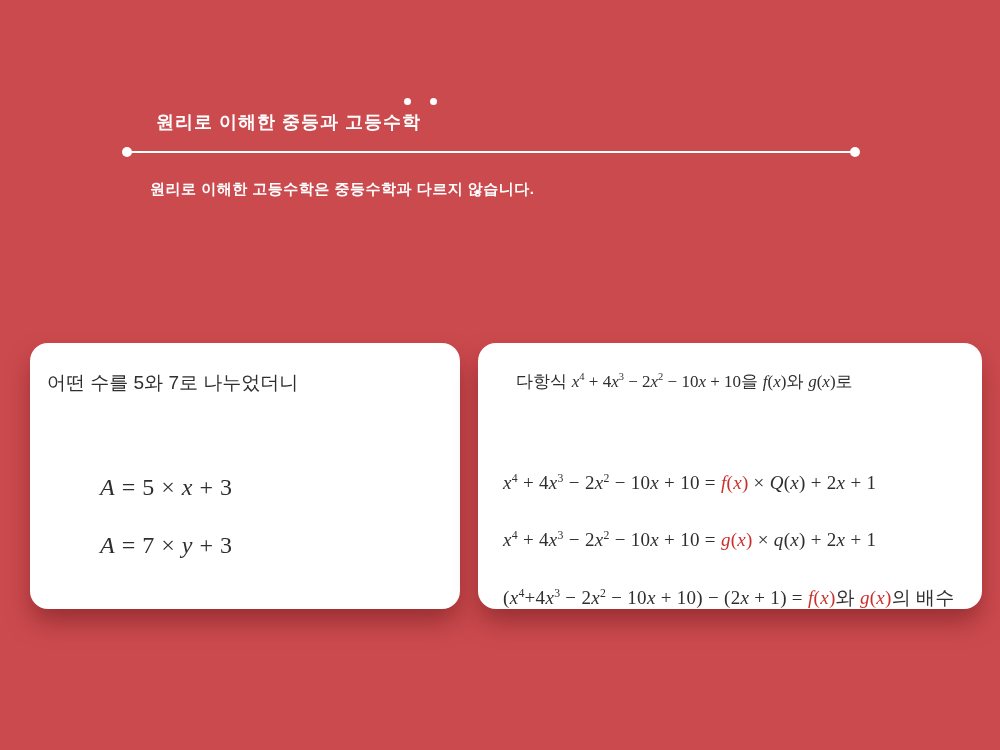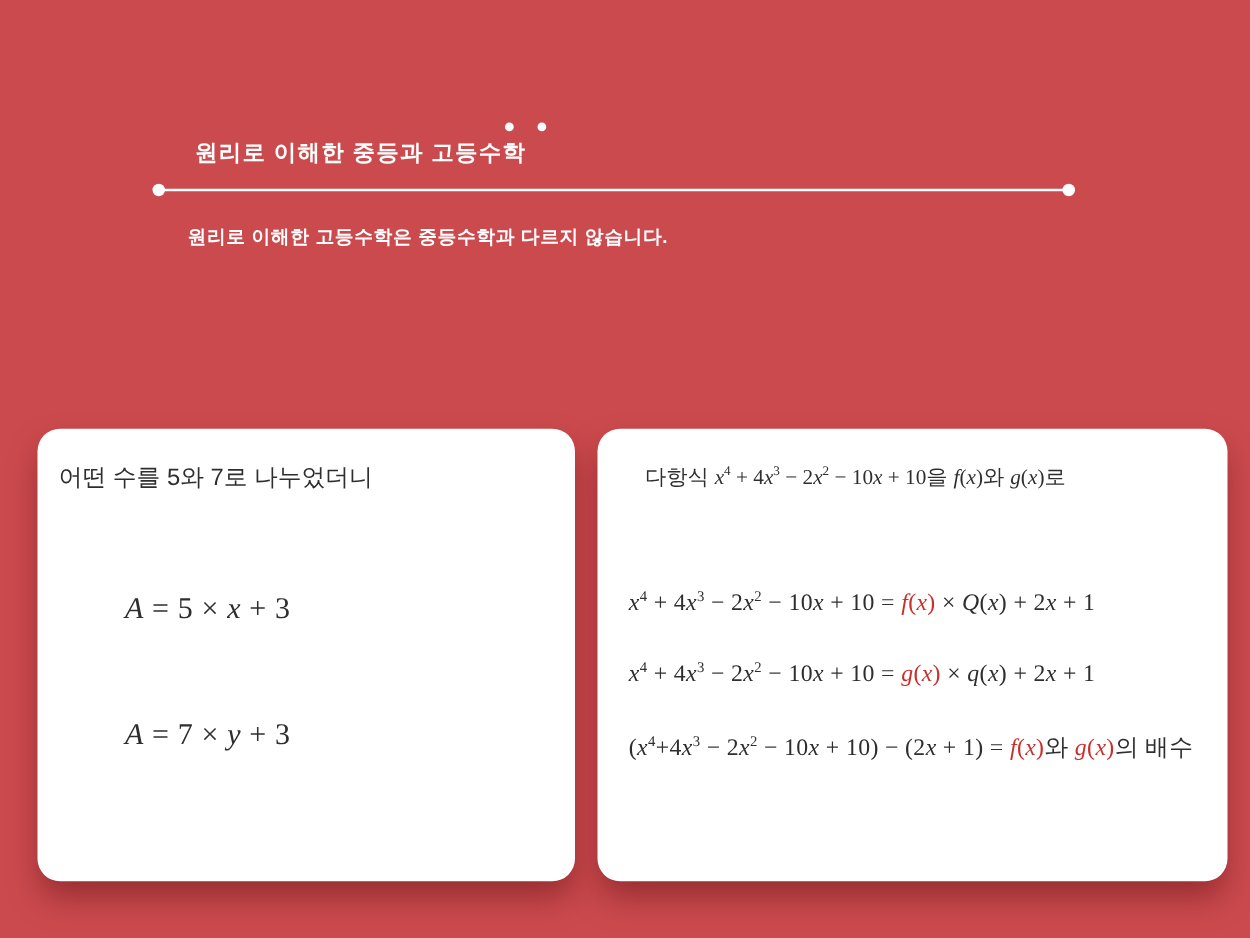--- a/index.html
+++ b/index.html
@@ -50,21 +50,21 @@
   .divider-dot.right{right:-5px;}
   .subtitle{
     position:absolute;left:150px;top:180px;
     margin:0;
     font-size:15px;font-weight:bold;color:var(--white);
     letter-spacing:0.5px;
   }
 
   
   .card{
-    position:absolute;top:343px;height:362px;
+    position:absolute;top:343px;height:266px;
     background:var(--card);
     border-radius:18px;
     box-shadow:0 14px 24px -2px rgba(110,24,27,0.55);
   }
   .card-left{left:30px;width:430px;}
   .card-right{left:478px;width:504px;}
 
   .intro{
     position:absolute;margin:0;
     color:var(--text);
@@ -79,21 +79,21 @@
   }
 
   .equation{
     position:absolute;
     color:var(--text);
     font-family:"Liberation Serif",serif;
     white-space:nowrap;
   }
   .card-left .equation{left:70px;font-size:24px;letter-spacing:0.5px;}
   .lc-eq1{top:131px;}
-  .lc-eq2{top:189px;margin-top:43px;}
+  .lc-eq2{top:189px;}
   .lc-eq3{top:236px;}
 
   .card-right .equation{left:25px;font-size:19px;letter-spacing:0.3px;}
   .rc-eq1{top:129px;}
   .rc-eq2{top:186px;}
   .rc-eq3{top:242px;font-size:15px;}
 
   
   .seg-i{font-family:"Liberation Serif",serif;font-style:italic;}
   .seg-m{font-family:"Liberation Serif",serif;}

